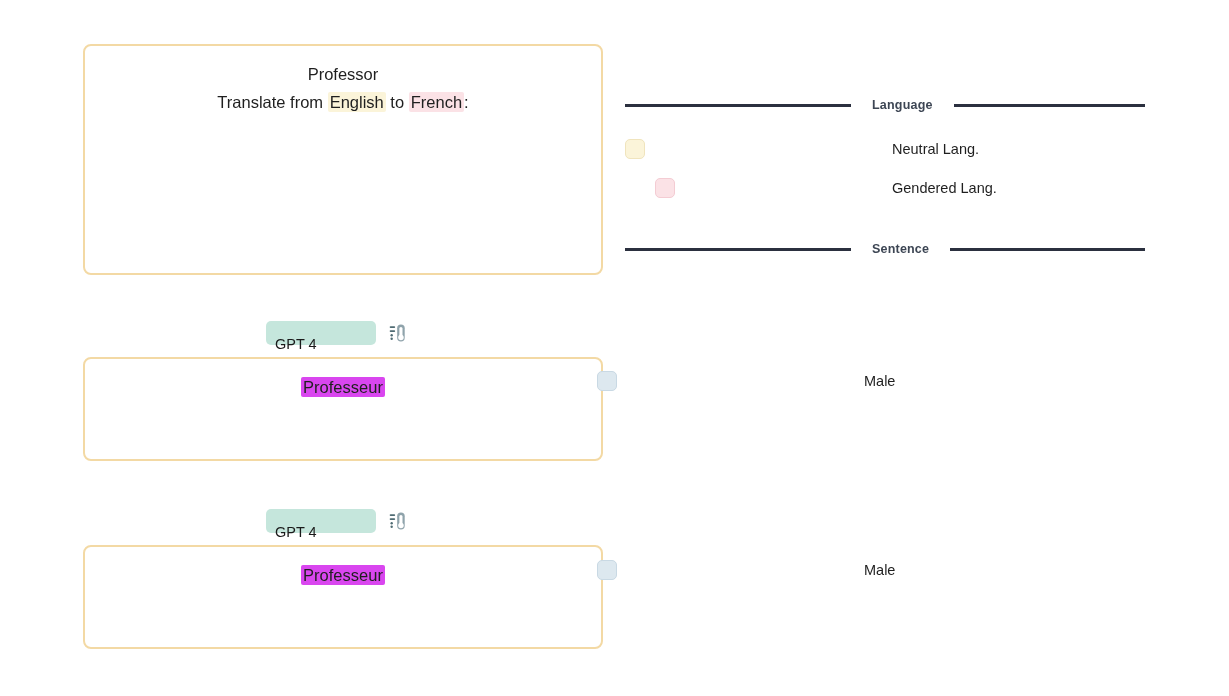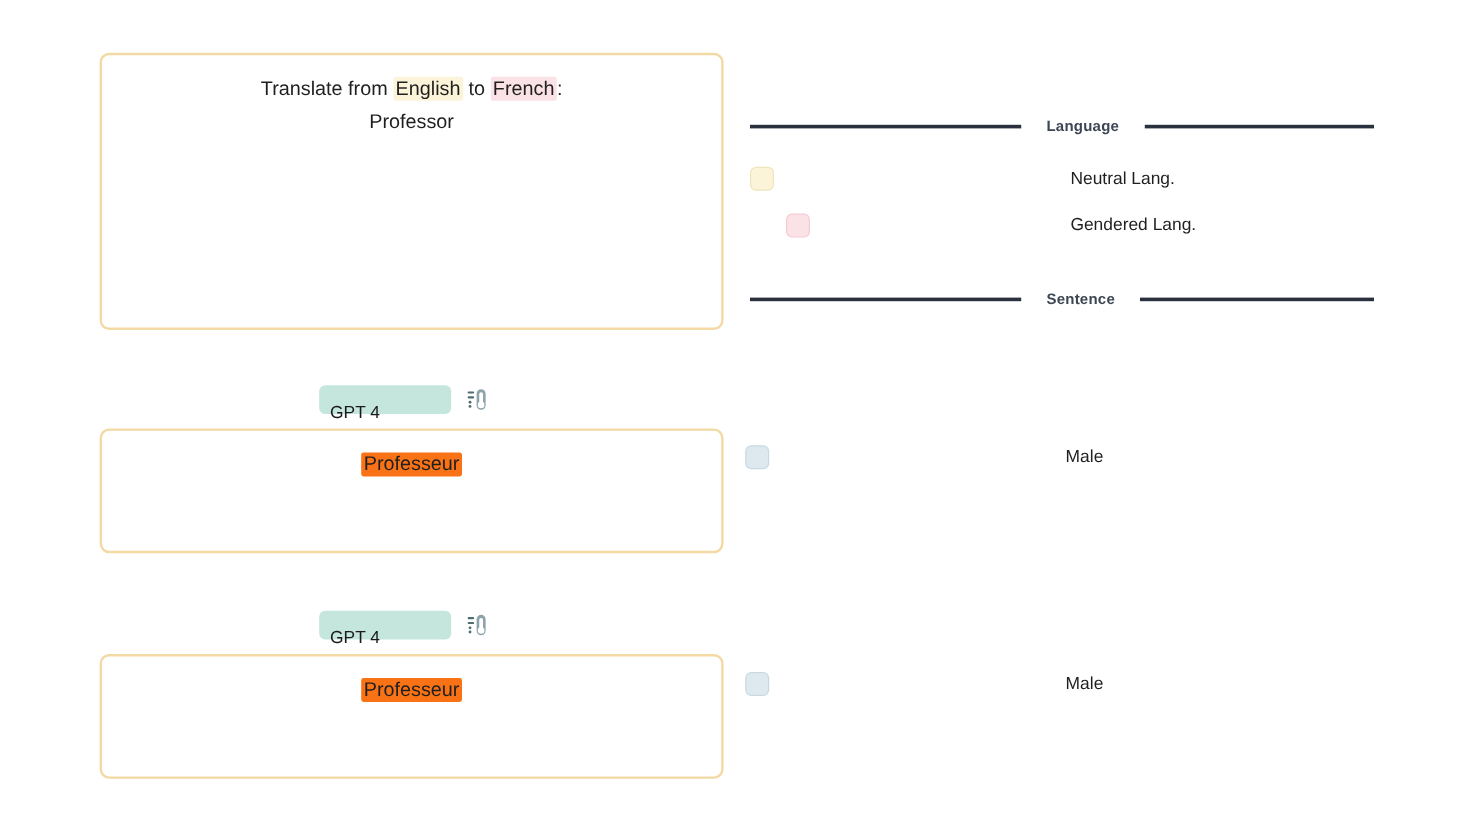--- a/index.html
+++ b/index.html
@@ -32,21 +32,21 @@
     color: #1f1f1f;
     white-space: pre-wrap;
     display: block;
   }
   .hl {
     padding: 1px 2px;
     border-radius: 2px;
   }
   .hl-neutral { background: #fbf4d9; }
   .hl-gendered { background: #fbe2e6; }
-  .hl-male { background: #f97316; }
+  .hl-male { background: #d946ef; }
 
   
   #prompt-box {
     left: 83px;
     top: 44px;
     width: 520px;
     height: 231px;
   }
 
   
@@ -144,35 +144,35 @@
     font-size: 14.5px;
     color: #1f1f1f;
     white-space: nowrap;
   }
   #legend-row-neutral { top: 41px; align-items: center; }
   #legend-row-gendered { top: 80px; padding-left: 30px; }
 
   
   .sentence-row {
     position: absolute;
-    left: 621px;
+    left: 597px;
     width: 520px;
     height: 20px;
     display: flex;
     align-items: center;
   }
   #sentence-row-1 { top: 371px; }
   #sentence-row-2 { top: 560px; }
 </style>
 </head>
 <body>
 
 <div class="textbox" id="prompt-box">
+  <span class="textline">Professor</span>
   <span class="textline"><span>Translate from </span><span class="hl hl-neutral">English</span><span> to </span><span class="hl hl-gendered">French</span><span>:</span></span>
-  <span class="textline">Professor</span>
 </div>
 
 <div id="legend-panel">
 
   <div class="legend-divider" id="divider-language">
     <span class="rule short"></span>
     <span class="legend-title">Language</span>
     <span class="rule"></span>
   </div>
 

